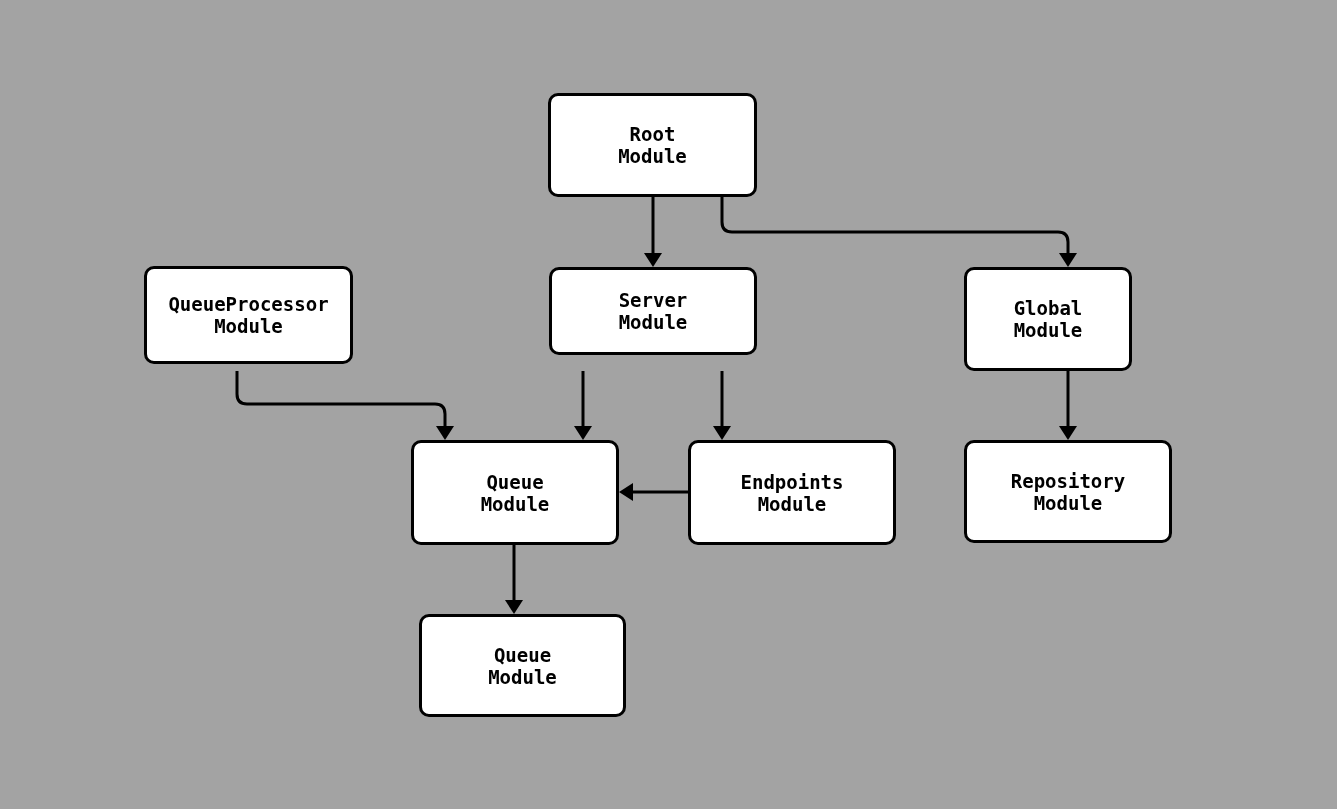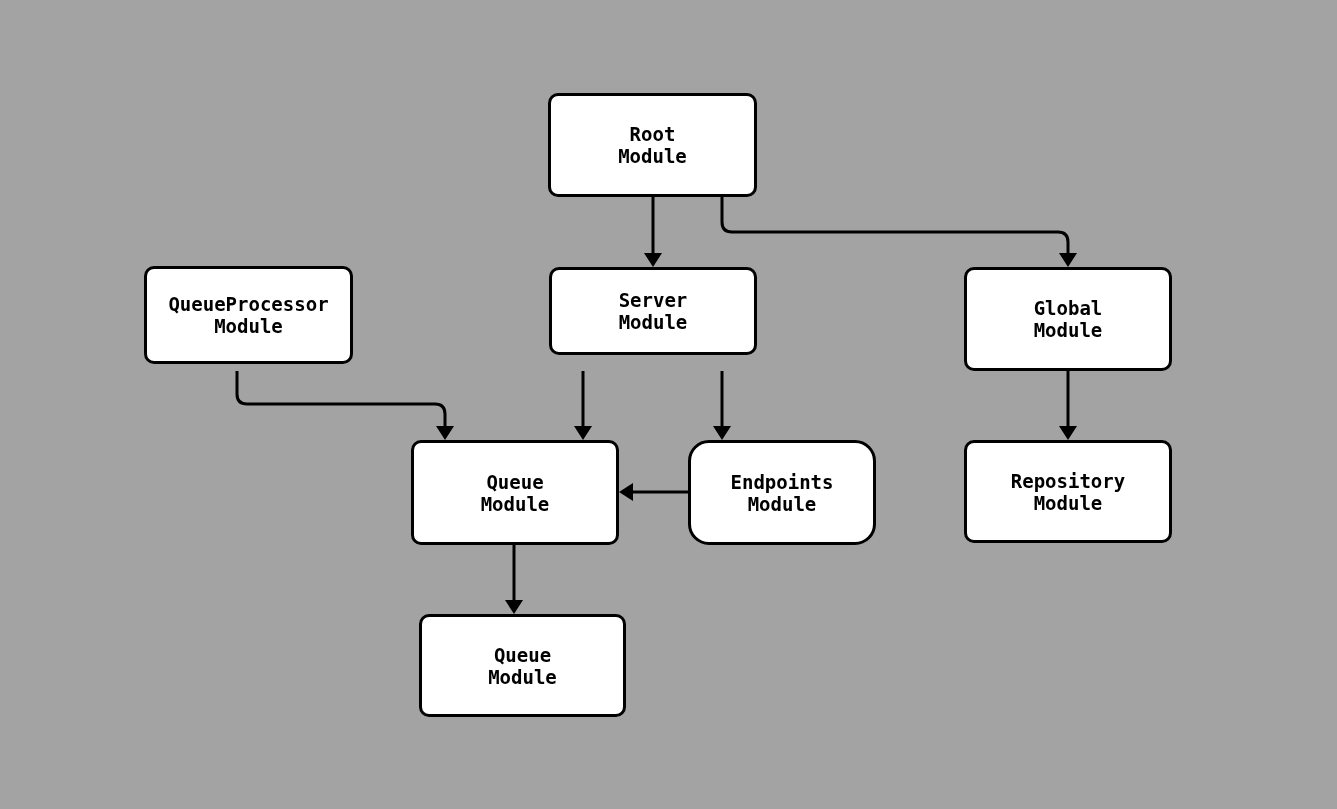--- a/index.html
+++ b/index.html
@@ -75,31 +75,31 @@
   <div class="node" style="left: 133px; top: 266px; width: 209px; height: 98px; margin-left: 11px;">
     <span class="node-line">QueueProcessor</span>
     <span class="node-line">Module</span>
   </div>
 
   <div class="node" style="left: 549px; top: 267px; width: 208px; height: 88px;">
     <span class="node-line">Server</span>
     <span class="node-line">Module</span>
   </div>
 
-  <div class="node" style="left: 964px; top: 267px; width: 208px; height: 104px;">
+  <div class="node" style="left: 964px; top: 267px; width: 168px; height: 104px;">
     <span class="node-line">Global</span>
     <span class="node-line">Module</span>
   </div>
 
   <div class="node" style="left: 411px; top: 440px; width: 208px; height: 105px;">
     <span class="node-line">Queue</span>
     <span class="node-line">Module</span>
   </div>
 
-  <div class="node" style="left: 688px; top: 440px; width: 188px; height: 105px; border-radius: 21px;">
+  <div class="node" style="left: 688px; top: 440px; width: 208px; height: 105px;">
     <span class="node-line">Endpoints</span>
     <span class="node-line">Module</span>
   </div>
 
   <div class="node" style="left: 964px; top: 440px; width: 208px; height: 103px; justify-content: center;">
     <span class="node-line">Repository</span>
     <span class="node-line">Module</span>
   </div>
 
   <div class="node" style="left: 411px; top: 614px; width: 207px; height: 103px; margin-left: 8px;">

